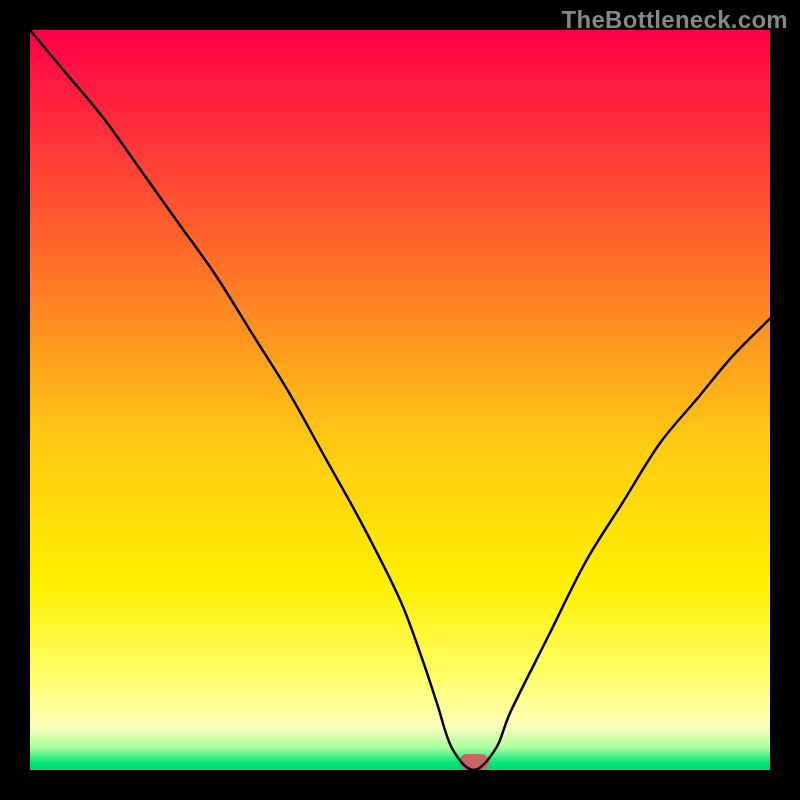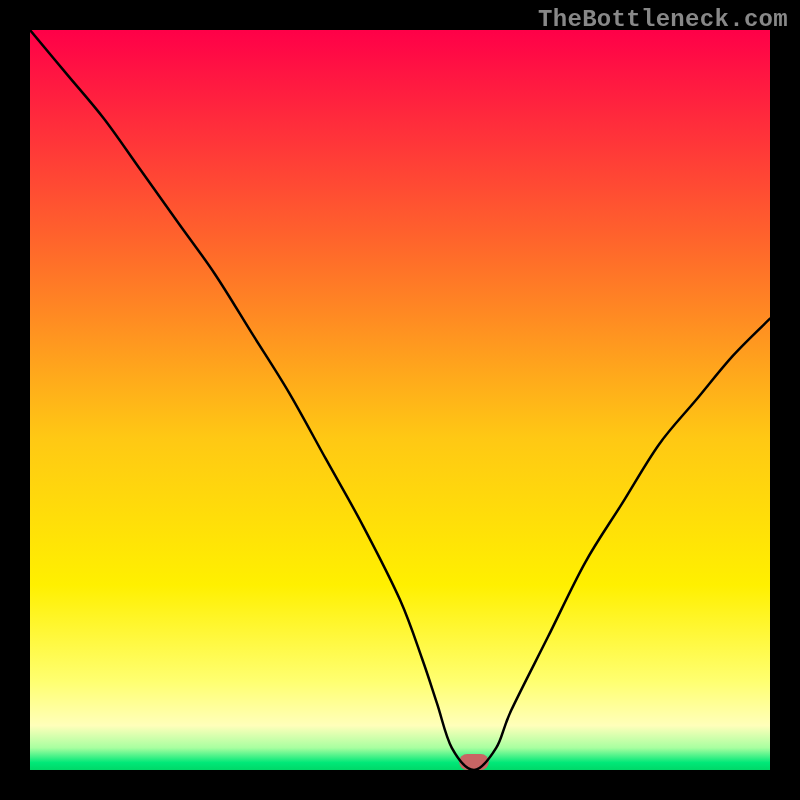--- a/index.html
+++ b/index.html
@@ -21,21 +21,21 @@
     left: 30px;
     top: 30px;
     width: 740px;
     height: 740px;
     overflow: hidden;
   }
   .watermark {
     position: absolute;
     top: 6px;
     right: 12px;
-    font-family: Liberation Mono, monospace;
+    font-family: Liberation Sans, sans-serif;
     font-size: 24px;
     font-weight: 600;
     color: #888888;
     letter-spacing: 0.3px;
   }
   svg {
     display: block;
   }
 </style>
 </head>

